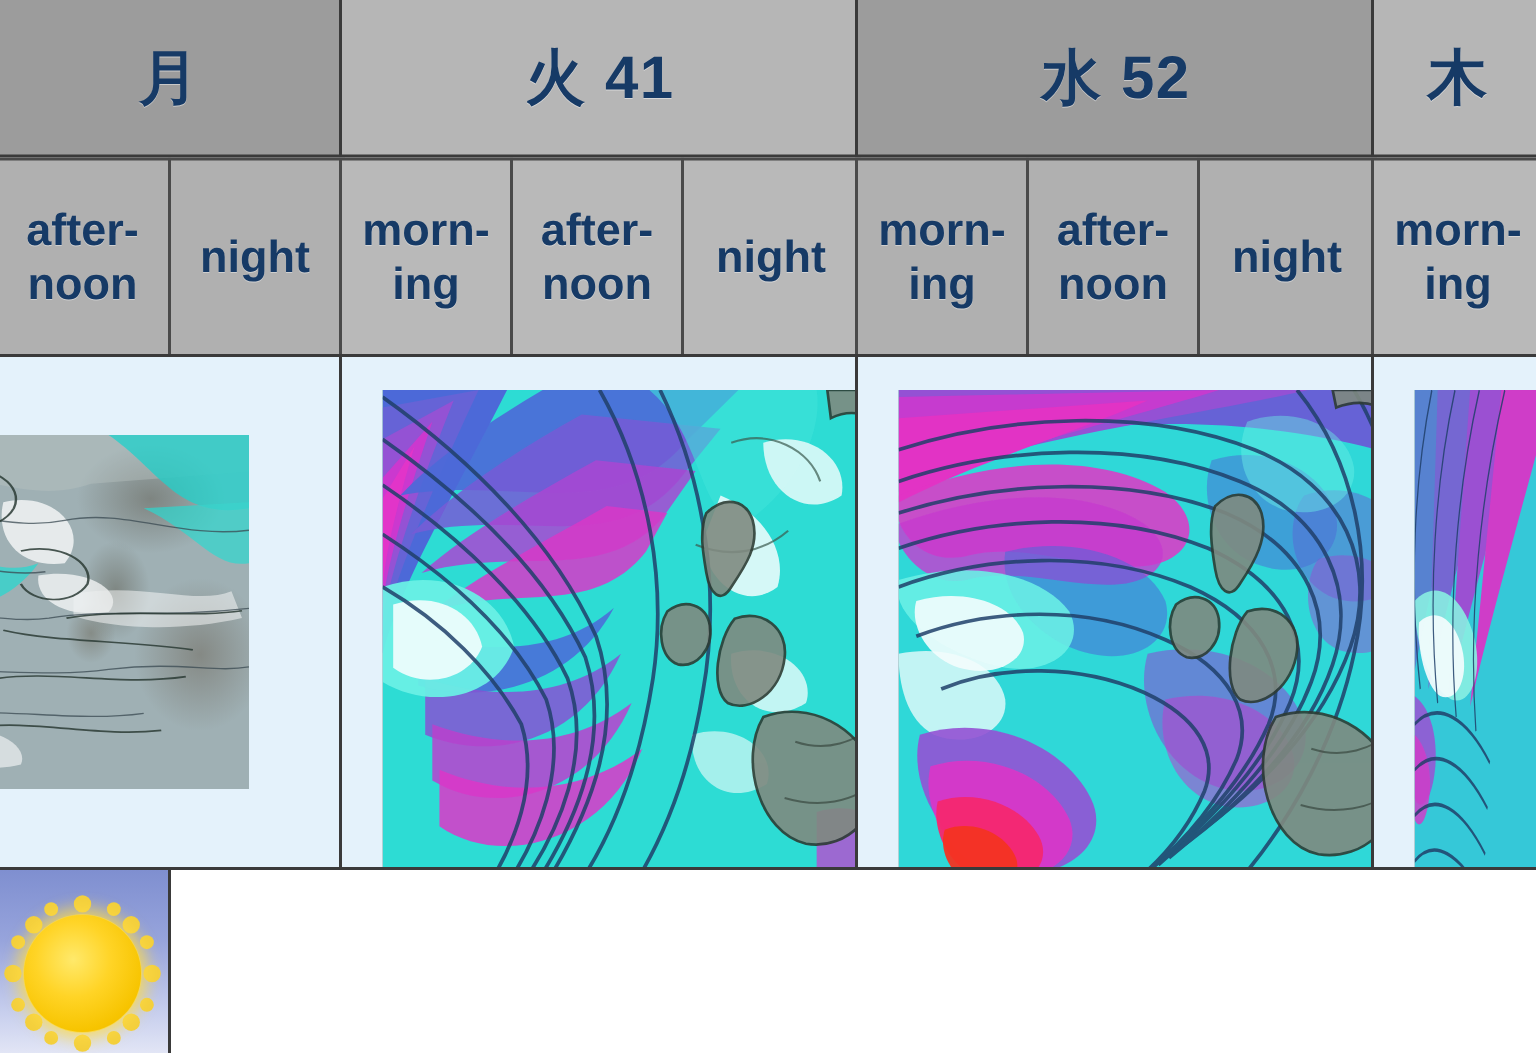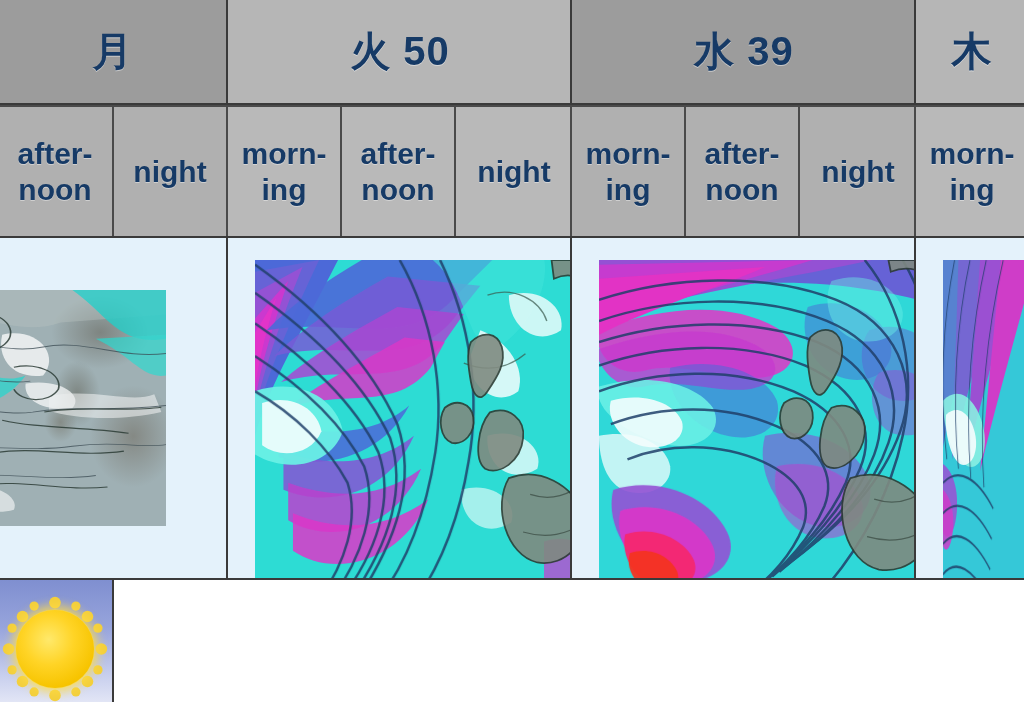--- a/index.html
+++ b/index.html
@@ -158,24 +158,24 @@
 </style>
 </head>
 <body>
 
 <div id="forecast-table">
 
   <div class="cell day-header shade-dark" style="left:-4px; top:-2px; width:234px; height:107px;">
     <span>月</span>
   </div>
   <div class="cell day-header shade-light" style="left:226px; top:-2px; width:348px; height:107px;">
-    <span>火 50</span>
+    <span>火 41</span>
   </div>
   <div class="cell day-header shade-dark" style="left:570px; top:-2px; width:348px; height:107px;">
-    <span>水 39</span>
+    <span>水 52</span>
   </div>
   <div class="cell day-header shade-light" style="left:914px; top:-2px; width:116px; height:107px;">
     <span>木</span>
   </div>
 
   <div class="cell slot-header shade-dark" style="left:-4px; top:105px; width:118px; height:133px;">
     <span class="slot-text">after-
 noon</span>
   </div>
   <div class="cell slot-header shade-dark" style="left:112px; top:105px; width:116px; height:133px;">

